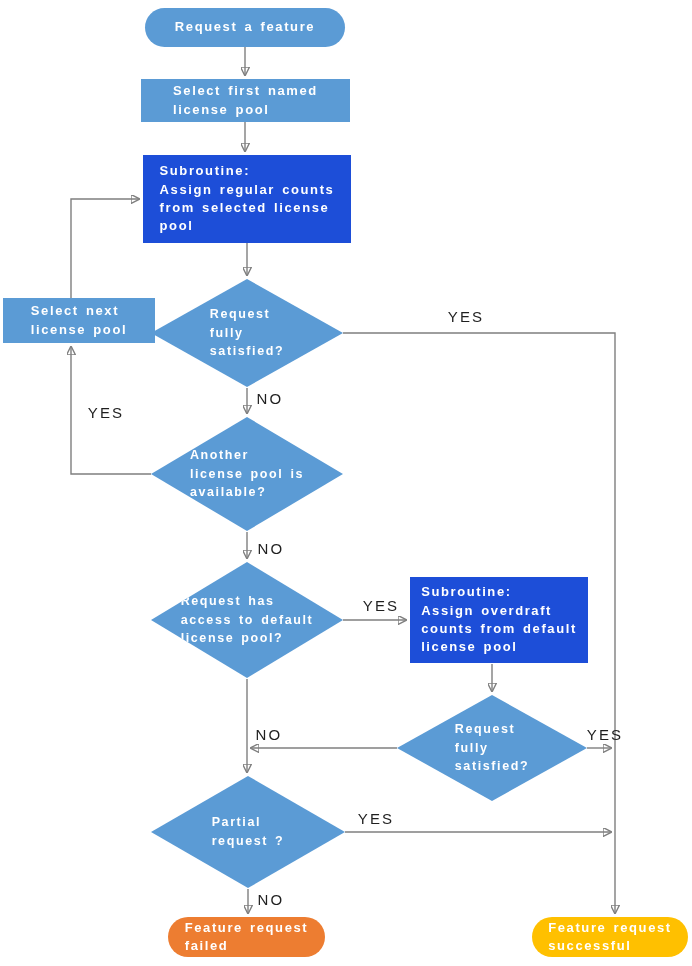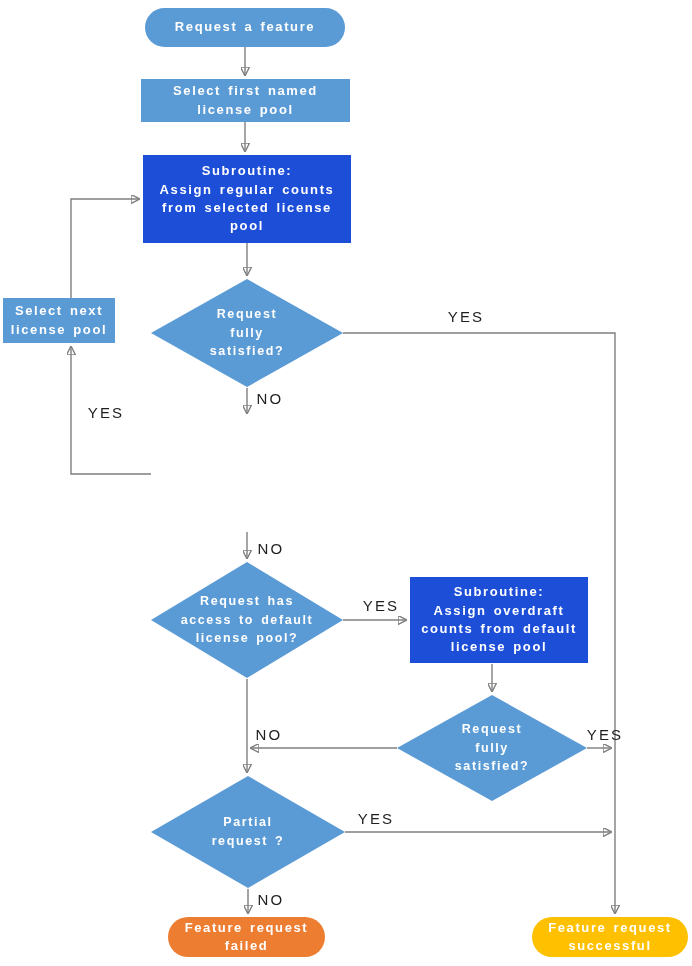--- a/index.html
+++ b/index.html
@@ -5,21 +5,21 @@
   html,body { margin:0; padding:0; background:#ffffff; }
   .canvas {
     position:relative; width:692px; height:966px; background:#ffffff;
     font-family:"Liberation Sans", sans-serif; overflow:hidden;
   }
   svg.connectors { position:absolute; left:0; top:0; width:692px; height:966px; }
   svg.connectors path { stroke:#7f7f7f; stroke-width:1.4; fill:none; }
 
   .node {
     position:absolute; display:flex; align-items:center; justify-content:center;
-    text-align:center; color:#ffffff; font-weight:700; font-size:13px;
+    color:#ffffff; font-weight:700; font-size:13px;
     letter-spacing:1.6px; word-spacing:2px; line-height:1.42;
     white-space:pre-line; box-sizing:border-box; padding:2px 4px;
   }
   .process   { background:#5B9BD5; }
   .subroutine{ background:#1d4ed8; }
   .terminator{ border-radius:21px; }
   .t-start   { background:#5B9BD5; }
   .t-fail    { background:#ED7D31; }
   .t-success { background:#FFC000; }
   .decision  {
@@ -31,21 +31,21 @@
     position:absolute; transform:translate(-50%,-50%);
     font-size:15px; letter-spacing:2.2px; color:#1f1f1f; font-weight:400;
     white-space:nowrap;
   }
 
   
   #n-start        { left:145px; top:8px;   width:200px; height:39px; }
   #n-select-first { left:141px; top:79px;  width:209px; height:43px; }
   #n-assign-reg   { left:143px; top:155px; width:208px; height:88px; }
   #n-d-satisfied1 { left:151px; top:279px; width:192px; height:108px; }
-  #n-select-next  { left:3px;   top:298px; width:112px; height:45px; }
+  #n-select-next  { left:3px;   top:298px; width:152px; height:45px; }
   #n-d-another    { left:151px; top:417px; width:192px; height:114px; }
   #n-d-access     { left:151px; top:562px; width:192px; height:116px; }
   #n-assign-over  { left:410px; top:577px; width:178px; height:86px; }
   #n-d-satisfied2 { left:397px; top:695px; width:190px; height:106px; }
   #n-d-partial    { left:151px; top:776px; width:194px; height:112px; }
   #n-fail         { left:168px; top:917px; width:157px; height:40px; }
   #n-success      { left:532px; top:917px; width:156px; height:40px; }
 </style>
 </head>
 <body>
@@ -85,20 +85,23 @@
 from selected license
 pool</div>
 
   <div class="node decision" id="n-d-satisfied1">Request
 fully
 satisfied?</div>
 
   <div class="node process" id="n-select-next">Select next
 license pool</div>
 
+  <div class="node decision" id="n-d-another">Another
+license pool is
+available?</div>
 
   <div class="node decision" id="n-d-access">Request has
 access to default
 license pool?</div>
 
   <div class="node subroutine" id="n-assign-over">Subroutine:
 Assign overdraft
 counts from default
 license pool</div>
 

